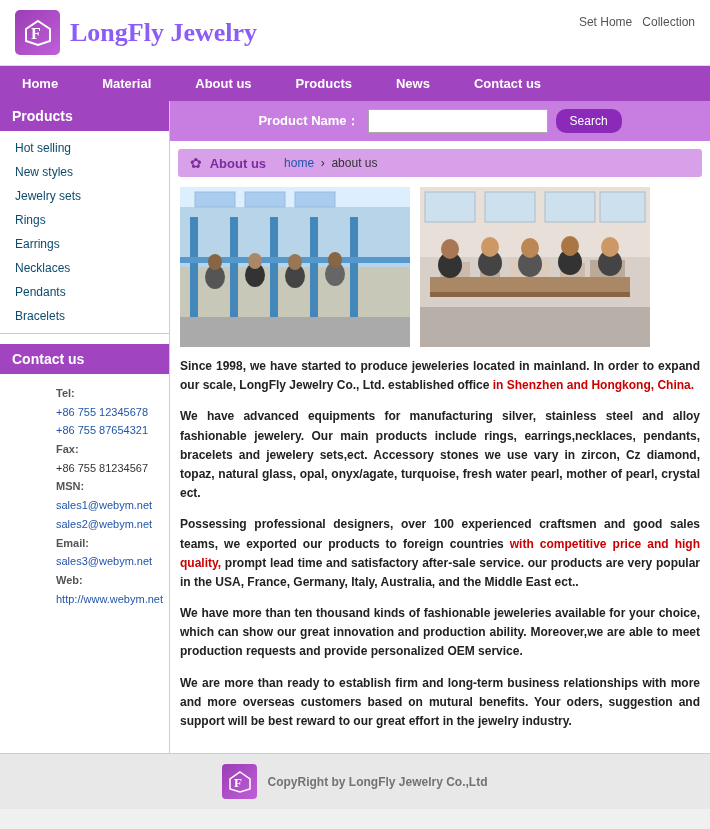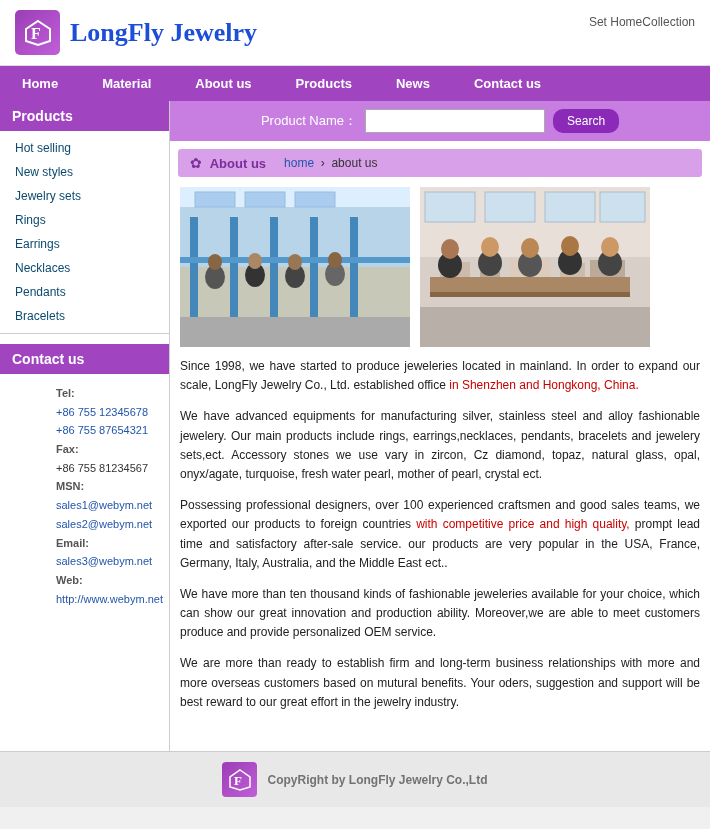--- a/index.html
+++ b/index.html
@@ -2,22 +2,22 @@
 <html><head>
   <meta charset="utf-8">
   <style>
     * { margin: 0; padding: 0; box-sizing: border-box; }
     body { font-family: Arial, sans-serif; font-size: 12px; background: #f0f0f0; width: 710px; }
 
     
     #header { background: white; padding: 10px 15px; display: flex; align-items: center; justify-content: space-between; border-bottom: 1px solid #ddd; }
     #header-logo { display: flex; align-items: center; gap: 10px; }
     #header-logo-icon { width: 45px; height: 45px; background: linear-gradient(135deg, #9b3db5, #c060d8); border-radius: 5px; display: flex; align-items: center; justify-content: center; color: white; font-size: 20px; font-weight: bold; }
-    #header-title { font-size: 26px; font-weight: bold; color: #1d4ed8; font-family: Georgia, serif; }
-    #header-links { font-size: 12px; color: #555; display: flex; align-self: flex-start; margin-top: 5px; }
+    #header-title { font-size: 26px; font-weight: bold; color: #8b5cf6; font-family: Georgia, serif; }
+    #header-links { font-size: 12px; color: #555; display: flex; gap: 10px; align-self: flex-start; margin-top: 5px; }
     #header-links a { color: #555; text-decoration: none; }
 
     
     #nav { background: #a044c0; display: flex; }
     #nav a { color: white; text-decoration: none; padding: 10px 22px; font-size: 13px; font-weight: bold; display: block; }
 
     
     #layout { display: flex; background: white; min-height: 650px; }
 
     
@@ -28,36 +28,36 @@
     #sidebar-contact-header { background: #a044c0; color: white; font-weight: bold; font-size: 14px; padding: 7px 12px; margin-top: 10px; }
     #sidebar-contact-info { padding: 10px 12px; font-size: 11px; color: #333; line-height: 1.7; margin-left: 44px; }
     #sidebar-contact-info a { color: #2255aa; text-decoration: none; }
     #sidebar-contact-info .label { color: #555; font-weight: bold; }
 
     
     #main { flex: 1; padding: 0; }
 
     
     #search-bar { background: #c87de0; padding: 8px 15px; display: flex; align-items: center; justify-content: center; gap: 8px; }
-    #search-label { color: white; font-size: 13px; font-weight: normal; }
+    #search-label { color: white; font-size: 13px; font-weight: bold; }
     #search-input { border: 1px solid #aaa; padding: 4px 8px; font-size: 12px; width: 180px; }
     #search-button { background: #8b2ab8; color: white; border: none; padding: 5px 14px; font-size: 12px; cursor: pointer; border-radius: 10px; }
 
     
     #breadcrumb-bar { background: #d8a0e8; display: flex; align-items: center; padding: 6px 12px; gap: 8px; margin: 8px 8px 0 8px; border-radius: 3px; }
     #breadcrumb-icon { color: #7b2d9b; font-size: 14px; }
     #breadcrumb-title { color: #7b2d9b; font-weight: bold; font-size: 13px; margin-right: 10px; }
     #breadcrumb-path { color: #333; font-size: 12px; }
     #breadcrumb-path a { color: #2255aa; text-decoration: none; }
 
     
     #about-images { display: flex; gap: 10px; padding: 10px 10px 5px 10px; }
 
     
-    #about-content { padding: 5px 10px 10px 10px; color: #222; font-size: 12px; }
+    #about-content { padding: 5px 10px 10px 10px; color: #222; font-size: 12px; font-weight: bold; }
     #about-content p { margin-bottom: 12px; line-height: 1.6; text-align: justify; }
     #about-content .highlight { color: #cc0000; }
 
     
     #footer { background: #e8e8e8; padding: 10px 15px; display: flex; align-items: center; justify-content: center; gap: 10px; border-top: 1px solid #ccc; }
     #footer-logo { width: 35px; height: 35px; background: linear-gradient(135deg, #9b3db5, #c060d8); border-radius: 4px; display: flex; align-items: center; justify-content: center; color: white; font-size: 16px; font-weight: bold; }
     #footer-text { color: #737373; font-size: 12px; font-weight: bold; }
 
     
     .img-canvas { width: 230px; height: 160px; }
@@ -208,21 +208,21 @@
     </div>
 
     <div id="about-content">
       <p>
         Since 1998, we have started to produce jeweleries located in mainland. In order to expand our scale, LongFly Jewelry Co., Ltd. established office <span class="highlight">in Shenzhen and Hongkong, China.</span>
       </p>
       <p>We have advanced equipments for manufacturing silver, stainless steel and alloy fashionable jewelery. Our main products include rings, earrings,necklaces, pendants, bracelets and jewelery sets,ect. Accessory stones we use vary in zircon, Cz diamond, topaz, natural glass, opal, onyx/agate, turquoise, fresh water pearl, mother of pearl, crystal ect.</p>
       <p>
         Possessing professional designers, over 100 experienced craftsmen and good sales teams, we exported our products to foreign countries <span class="highlight">with competitive price and high quality,</span> prompt lead time and satisfactory after-sale service. our products are very popular in the USA, France, Germany, Italy, Australia, and the Middle East ect..
       </p>
-      <p>We have more than ten thousand kinds of fashionable jeweleries available for your choice, which can show our great innovation and production ability. Moreover,we are able to meet customers produce and provide personalized OEM service.</p>
+      <p>We have more than ten thousand kinds of fashionable jeweleries available for your choice, which can show our great innovation and production ability. Moreover,we are able to meet production requests and provide personalized OEM service.</p>
       <p>We are more than ready to establish firm and long-term business relationships with more and more overseas customers based on mutural benefits. Your oders, suggestion and support will be best reward to our great effort in the jewelry industry.</p>
     </div>
   </div>
 
 </div>
 
 <div id="footer">
   <div id="footer-logo">
     <svg width="22" height="22" viewBox="0 0 22 22">
       <polygon points="11,1 21,8 21,18 11,21 1,18 1,8" fill="none" stroke="white" stroke-width="1.5"></polygon>

